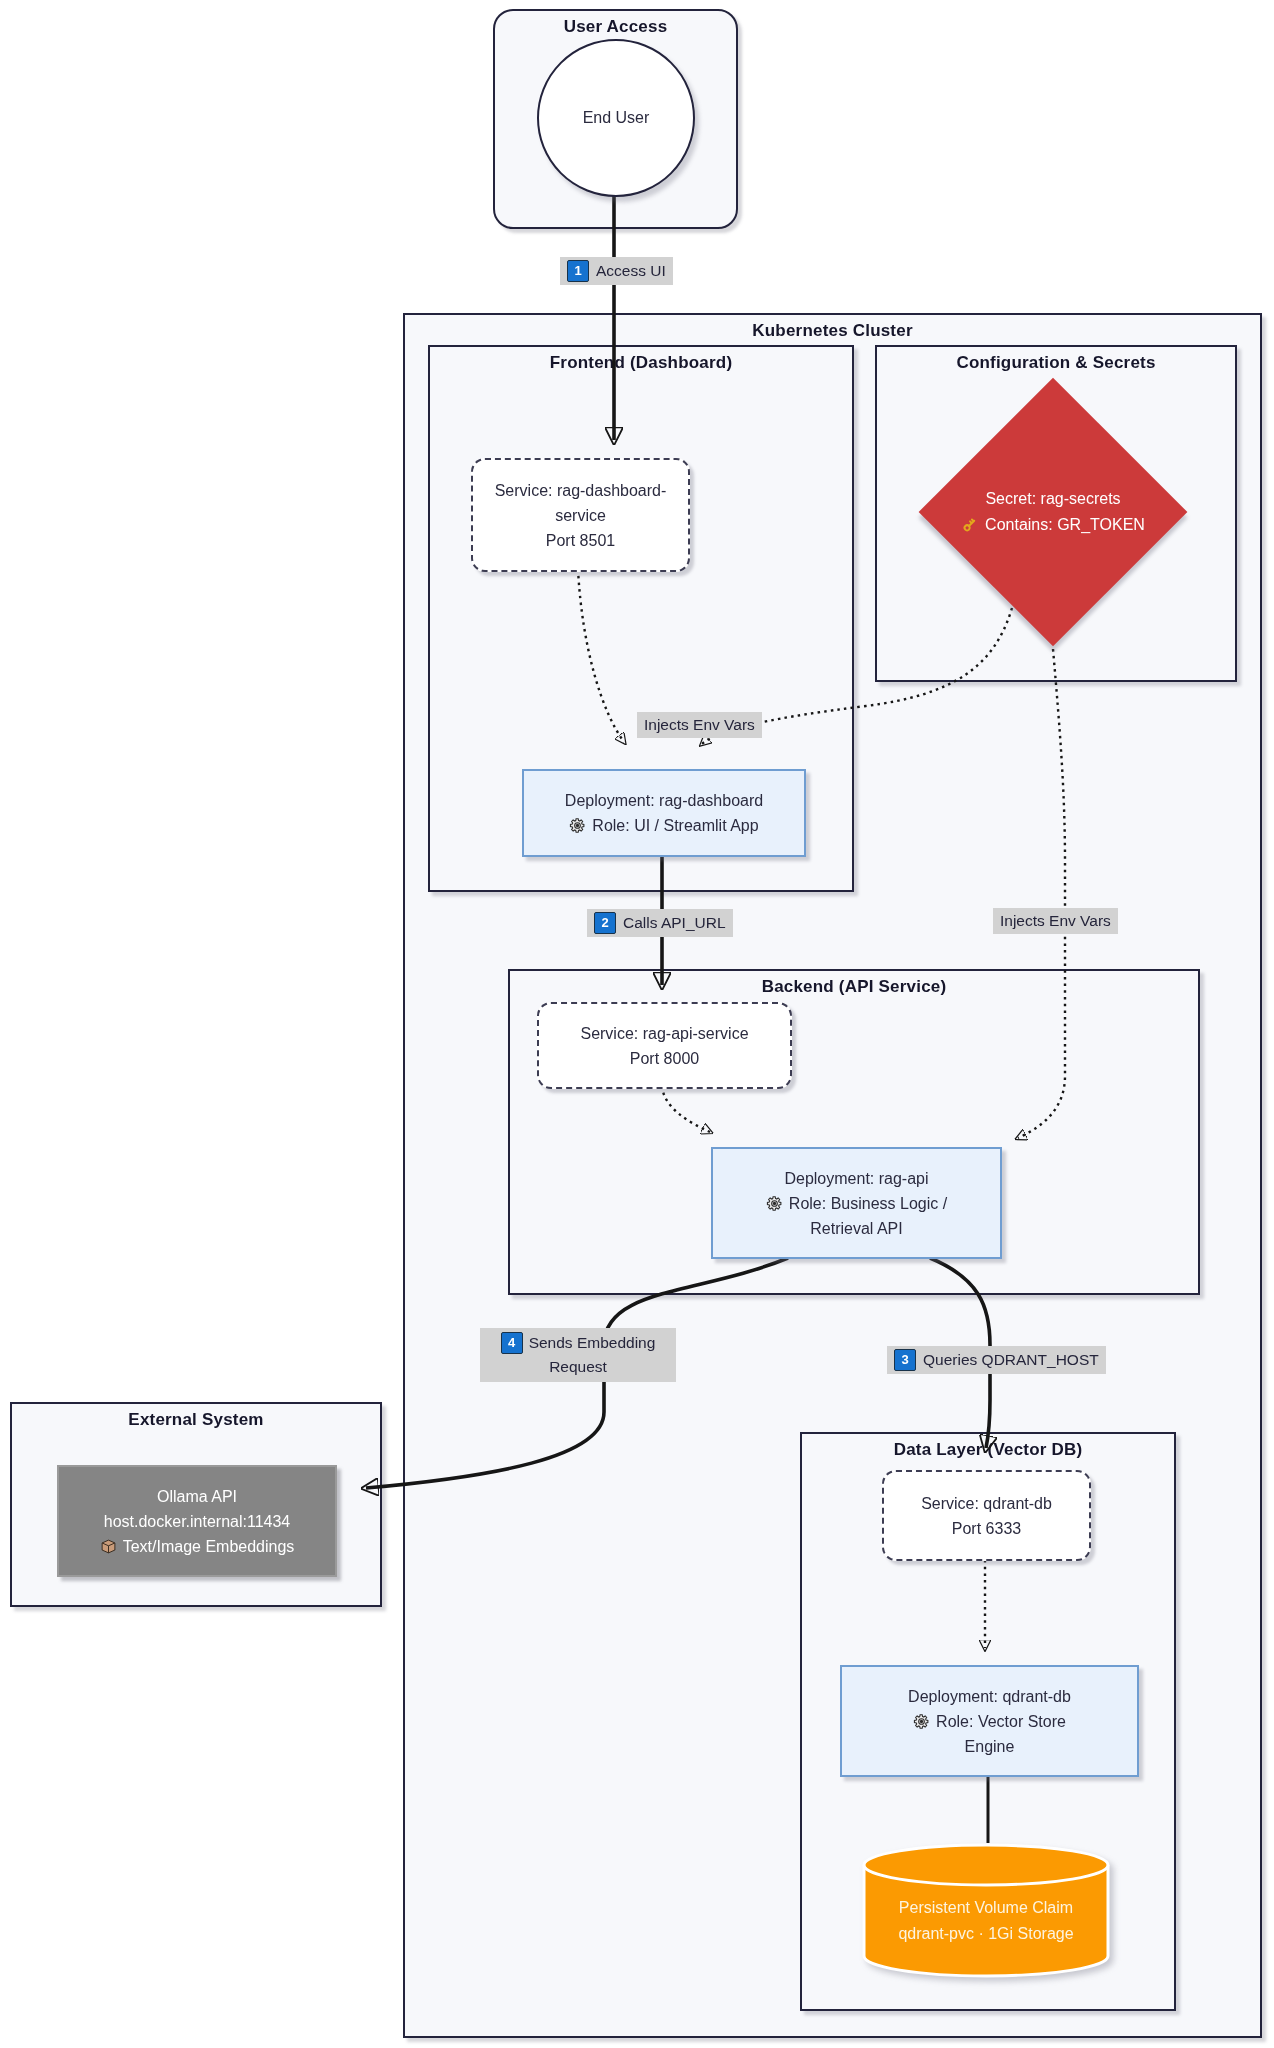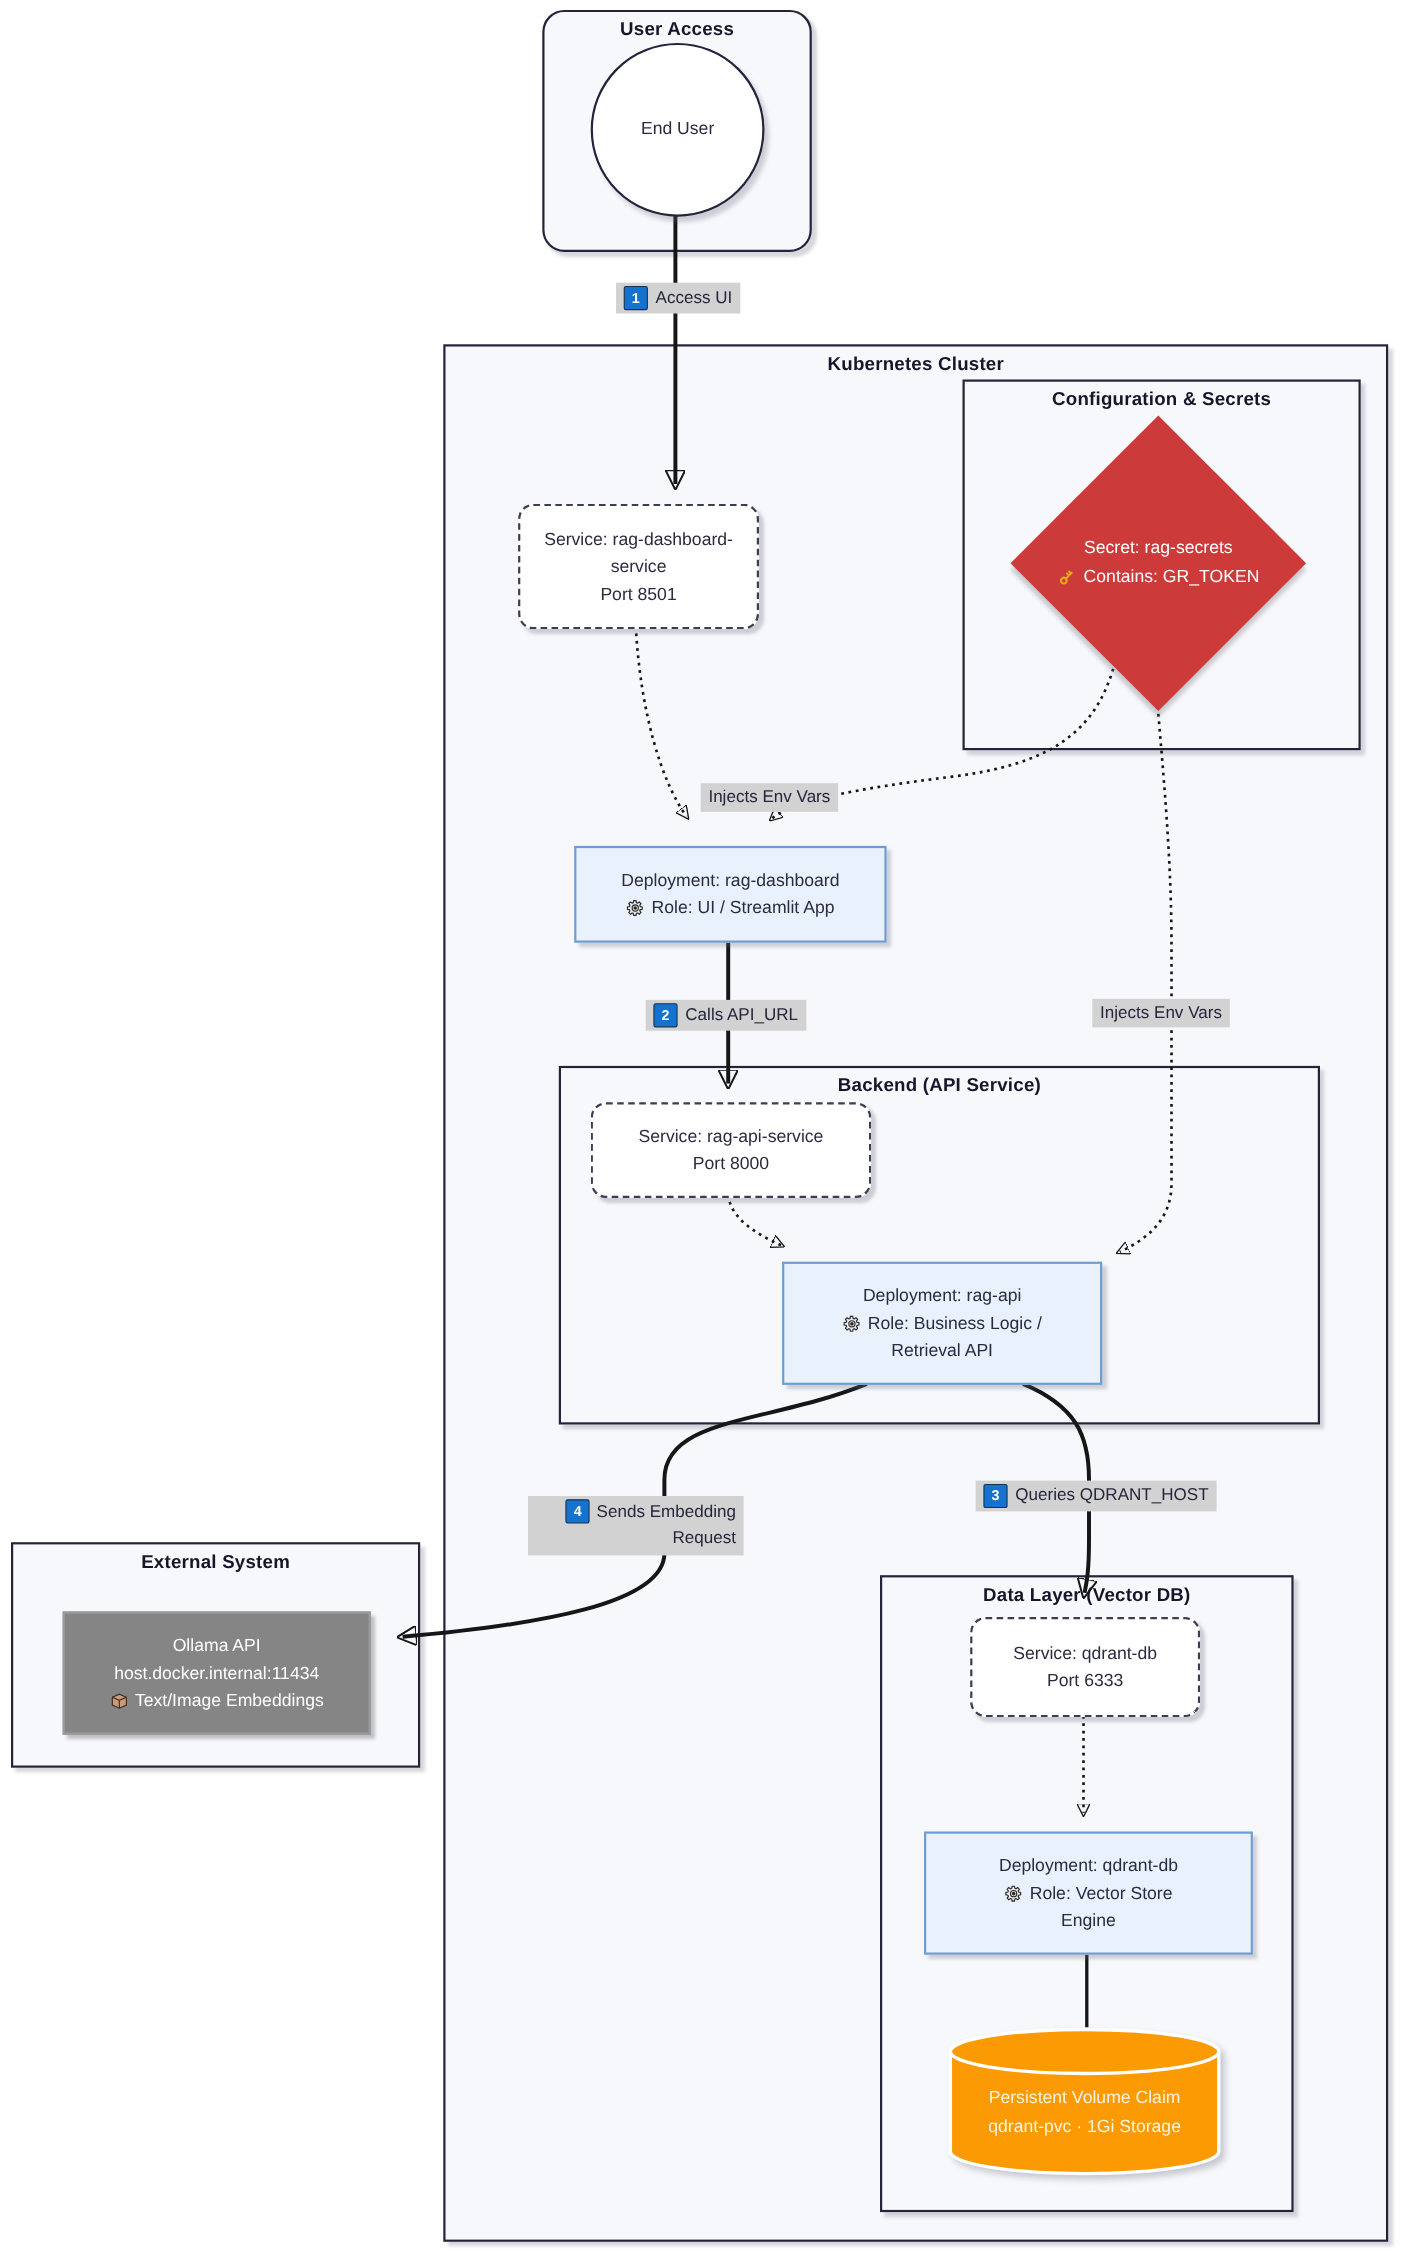--- a/index.html
+++ b/index.html
@@ -50,21 +50,21 @@
   .cyl{position:absolute;}
   .cyl-text{
     position:absolute;left:0;right:0;text-align:center;color:#fdf4e0;
     font-size:16px;line-height:26px;
   }
   
   .elabel{
     position:absolute;background:#d2d2d2;color:#25253b;font-size:15.5px;
     padding:3px 7px;display:flex;align-items:center;gap:7px;white-space:nowrap;line-height:20px;
   }
-  .elabel.wrap{white-space:normal;text-align:right;display:block;line-height:24px;margin-top:32px;}
+  .elabel.wrap{white-space:normal;text-align:center;display:block;line-height:24px;}
   .chip{
     display:inline-flex;align-items:center;justify-content:center;
     width:20px;height:20px;background:#1572cf;border:1.5px solid #18324a;border-radius:2px;
     color:#ffffff;font-size:13px;font-weight:700;flex:0 0 auto;vertical-align:middle;
   }
   .elabel.wrap .chip{margin-right:6px;position:relative;top:-1px;}
   .icon{display:inline-flex;flex:0 0 auto;}
   .icon svg{display:block;}
   
   svg.edges{position:absolute;left:0;top:0;pointer-events:none;}
@@ -79,20 +79,23 @@
 <div class="canvas">
 
   <div class="group" style="left:493px;top:9px;width:241px;height:216px;border-radius:20px;">
     <div class="group-title">User Access</div>
   </div>
 
   <div class="group" style="left:403px;top:313px;width:855px;height:1721px;">
     <div class="group-title">Kubernetes Cluster</div>
   </div>
 
+  <div class="group" style="left:428px;top:345px;width:422px;height:543px;">
+    <div class="group-title">Frontend (Dashboard)</div>
+  </div>
 
   <div class="group" style="left:875px;top:345px;width:358px;height:333px;">
     <div class="group-title">Configuration &amp; Secrets</div>
   </div>
 
   <div class="group" style="left:508px;top:969px;width:688px;height:322px;">
     <div class="group-title">Backend (API Service)</div>
   </div>
 
   <div class="group" style="left:800px;top:1432px;width:372px;height:575px;">

